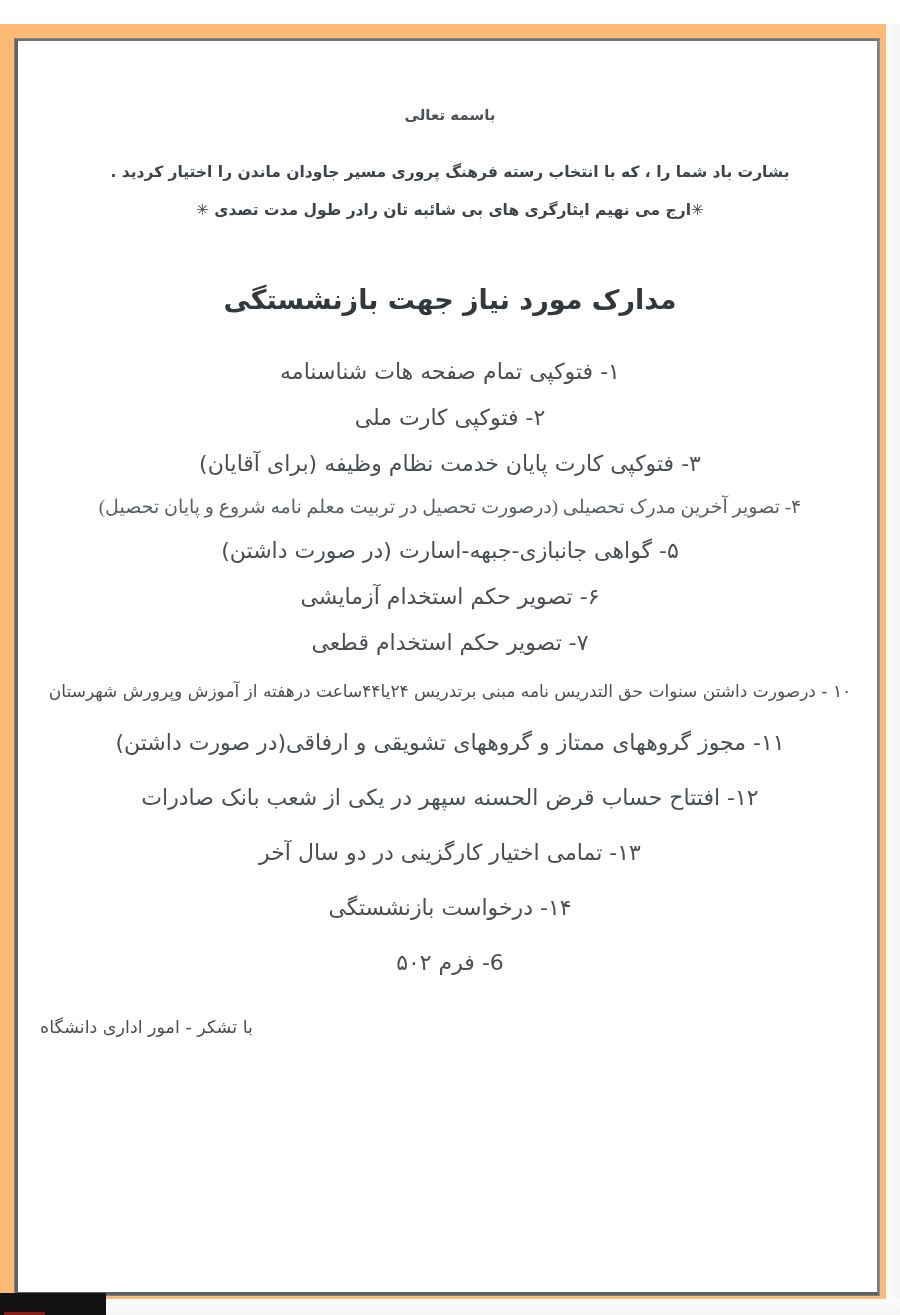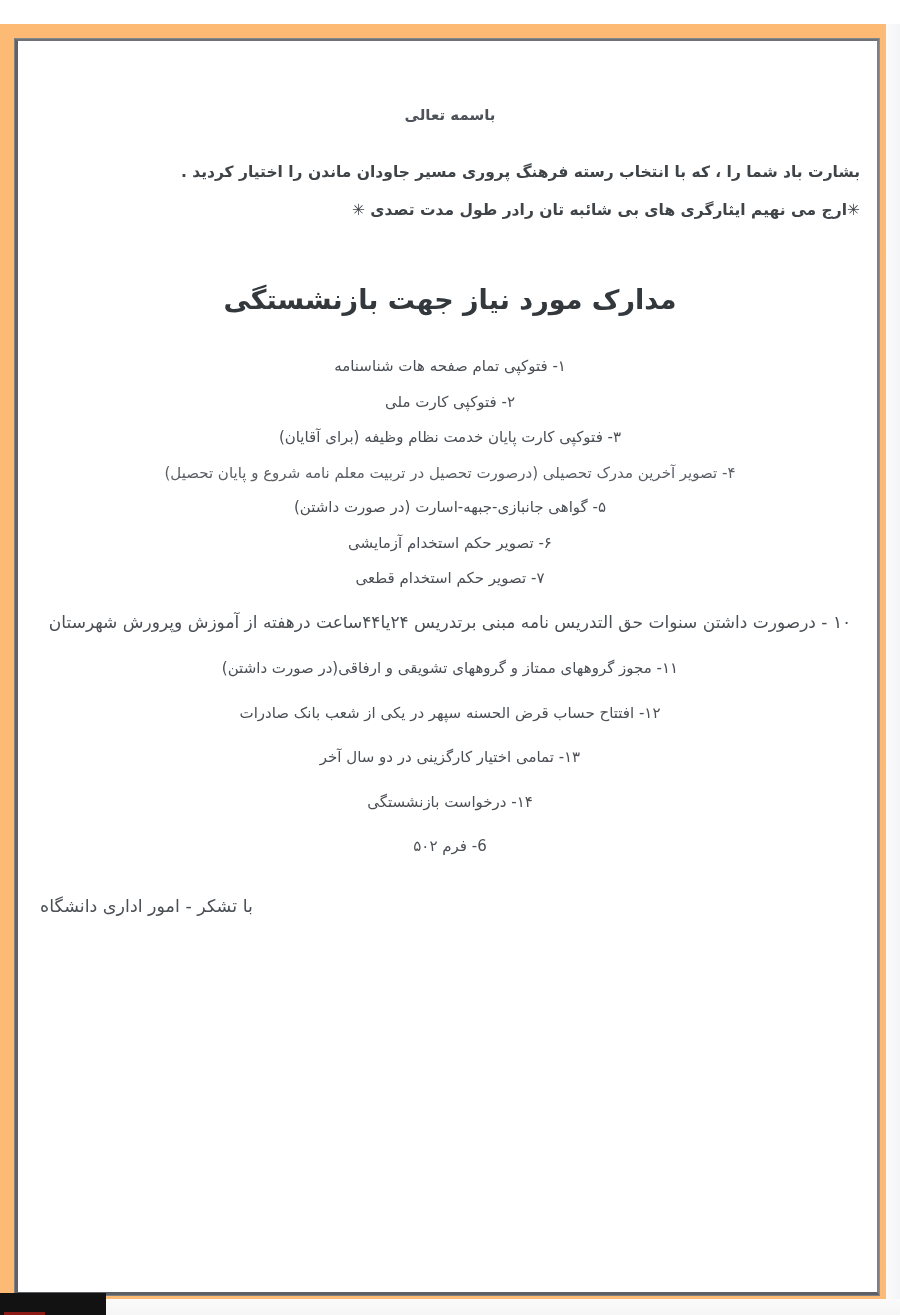--- a/index.html
+++ b/index.html
@@ -83,49 +83,49 @@
   .greeting-block {
     margin-top: 36px;
   }
   .greeting-line {
     font-size: 15.5px;
     font-weight: 700;
     color: #3f4449;
     line-height: 1.55;
     letter-spacing: -0.1px;
     margin: 0 0 14px 0;
-    text-align: right;
   }
 
   .doc-title {
     font-size: 27px;
     font-weight: 700;
     color: #33383d;
     margin-top: 62px;
     margin-bottom: 0;
     letter-spacing: -0.3px;
   }
 
   #requirements-list {
     margin: 40px 0 0 0;
     padding: 0;
     list-style: none;
   }
   .req-item {
-    font-size: 15px;
+    font-size: 22px;
     color: #4a4f55;
     line-height: 1.5;
     margin-bottom: 13px;
     text-align: center;
     letter-spacing: -0.2px;
   }
   .req-item.small {
-    font-size: 15px;
+    font-size: 19px;
     color: #5a5f65;
     margin-bottom: 12px;
+    font-family: Liberation Serif, serif;
   }
   .req-item.wide {
     font-size: 17px;
     padding: 0 6px;
     margin-bottom: 16px;
   }
   .req-item.wide-lg {
     font-size: 17px;
     padding: 0 2px;
     margin-bottom: 18px;

